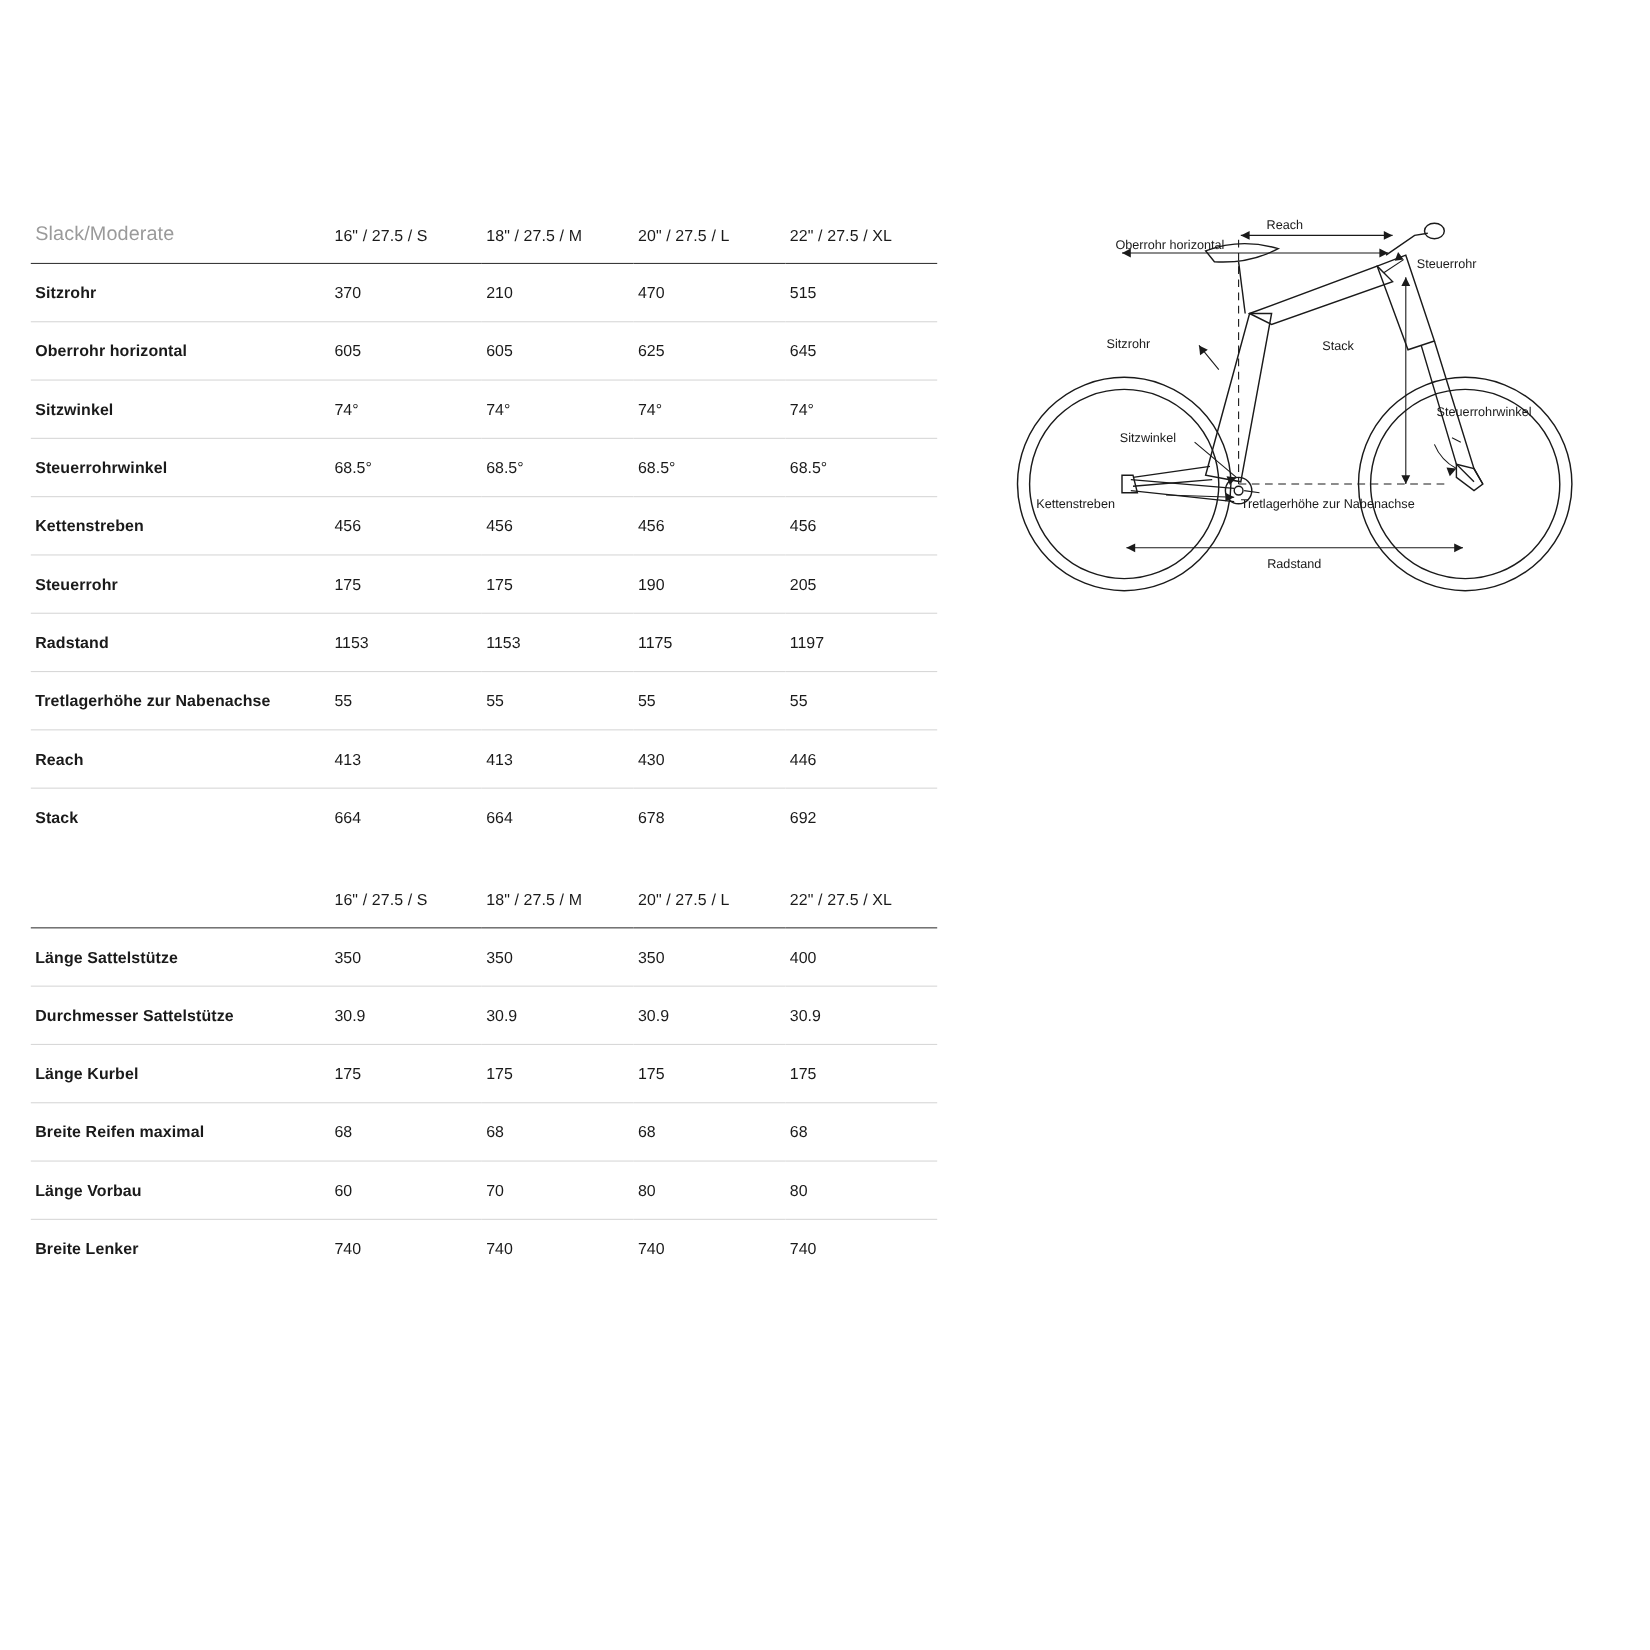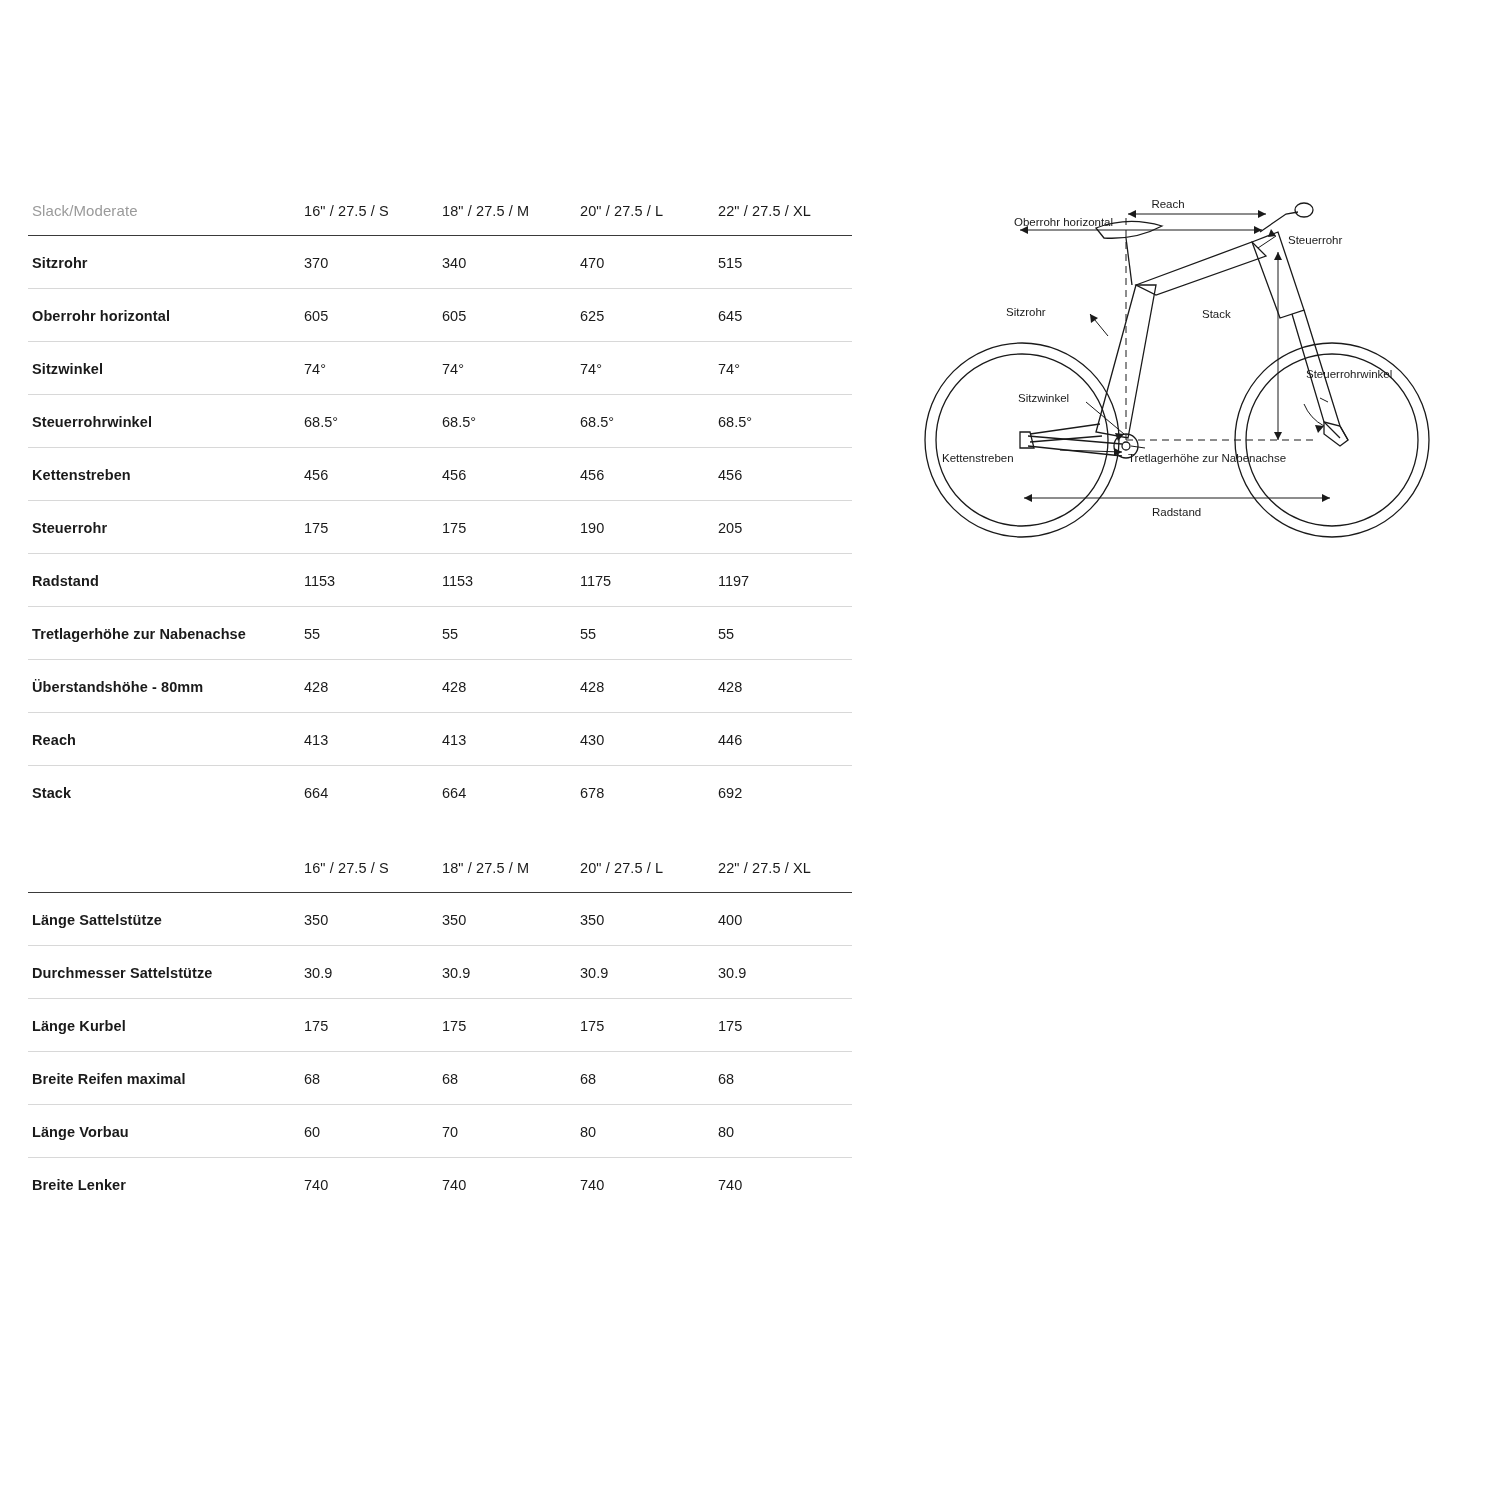--- a/index.html
+++ b/index.html
@@ -31,21 +31,21 @@
     table-layout: fixed;
   }
   table.geo + table.geo {
     margin-top: 36px;
   }
   table.geo col.label { width: 272px; }
   table.geo col.val { width: 138px; }
 
   table.geo thead th {
     text-align: left;
-    font-size: 15px;
+    font-size: 18px;
     font-weight: normal;
     color: #9a9a9a;
     padding: 6px 4px 16px 4px;
     border-bottom: 1.5px solid #3a3a3a;
     vertical-align: bottom;
     letter-spacing: .1px;
   }
   table.geo thead th.sizehdr {
     color: #1a1a1a;
     font-size: 14.5px;
@@ -97,21 +97,21 @@
           <th class="sizehdr">16" / 27.5 / S</th>
           <th class="sizehdr">18" / 27.5 / M</th>
           <th class="sizehdr">20" / 27.5 / L</th>
           <th class="sizehdr">22" / 27.5 / XL</th>
         </tr>
       </thead>
       <tbody>
         <tr>
           <td class="rowlabel">Sitzrohr</td>
           <td>370</td>
-          <td>340</td>
+          <td>210</td>
           <td>470</td>
           <td>515</td>
         </tr>
         <tr>
           <td class="rowlabel">Oberrohr horizontal</td>
           <td>605</td>
           <td>605</td>
           <td>625</td>
           <td>645</td>
         </tr>
@@ -149,27 +149,20 @@
           <td>1153</td>
           <td>1175</td>
           <td>1197</td>
         </tr>
         <tr>
           <td class="rowlabel">Tretlagerhöhe zur Nabenachse</td>
           <td>55</td>
           <td>55</td>
           <td>55</td>
           <td>55</td>
-        </tr>
-        <tr>
-          <td class="rowlabel">Überstandshöhe - 80mm</td>
-          <td>428</td>
-          <td>428</td>
-          <td>428</td>
-          <td>428</td>
         </tr>
         <tr>
           <td class="rowlabel">Reach</td>
           <td>413</td>
           <td>413</td>
           <td>430</td>
           <td>446</td>
         </tr>
         <tr>
           <td class="rowlabel">Stack</td>

